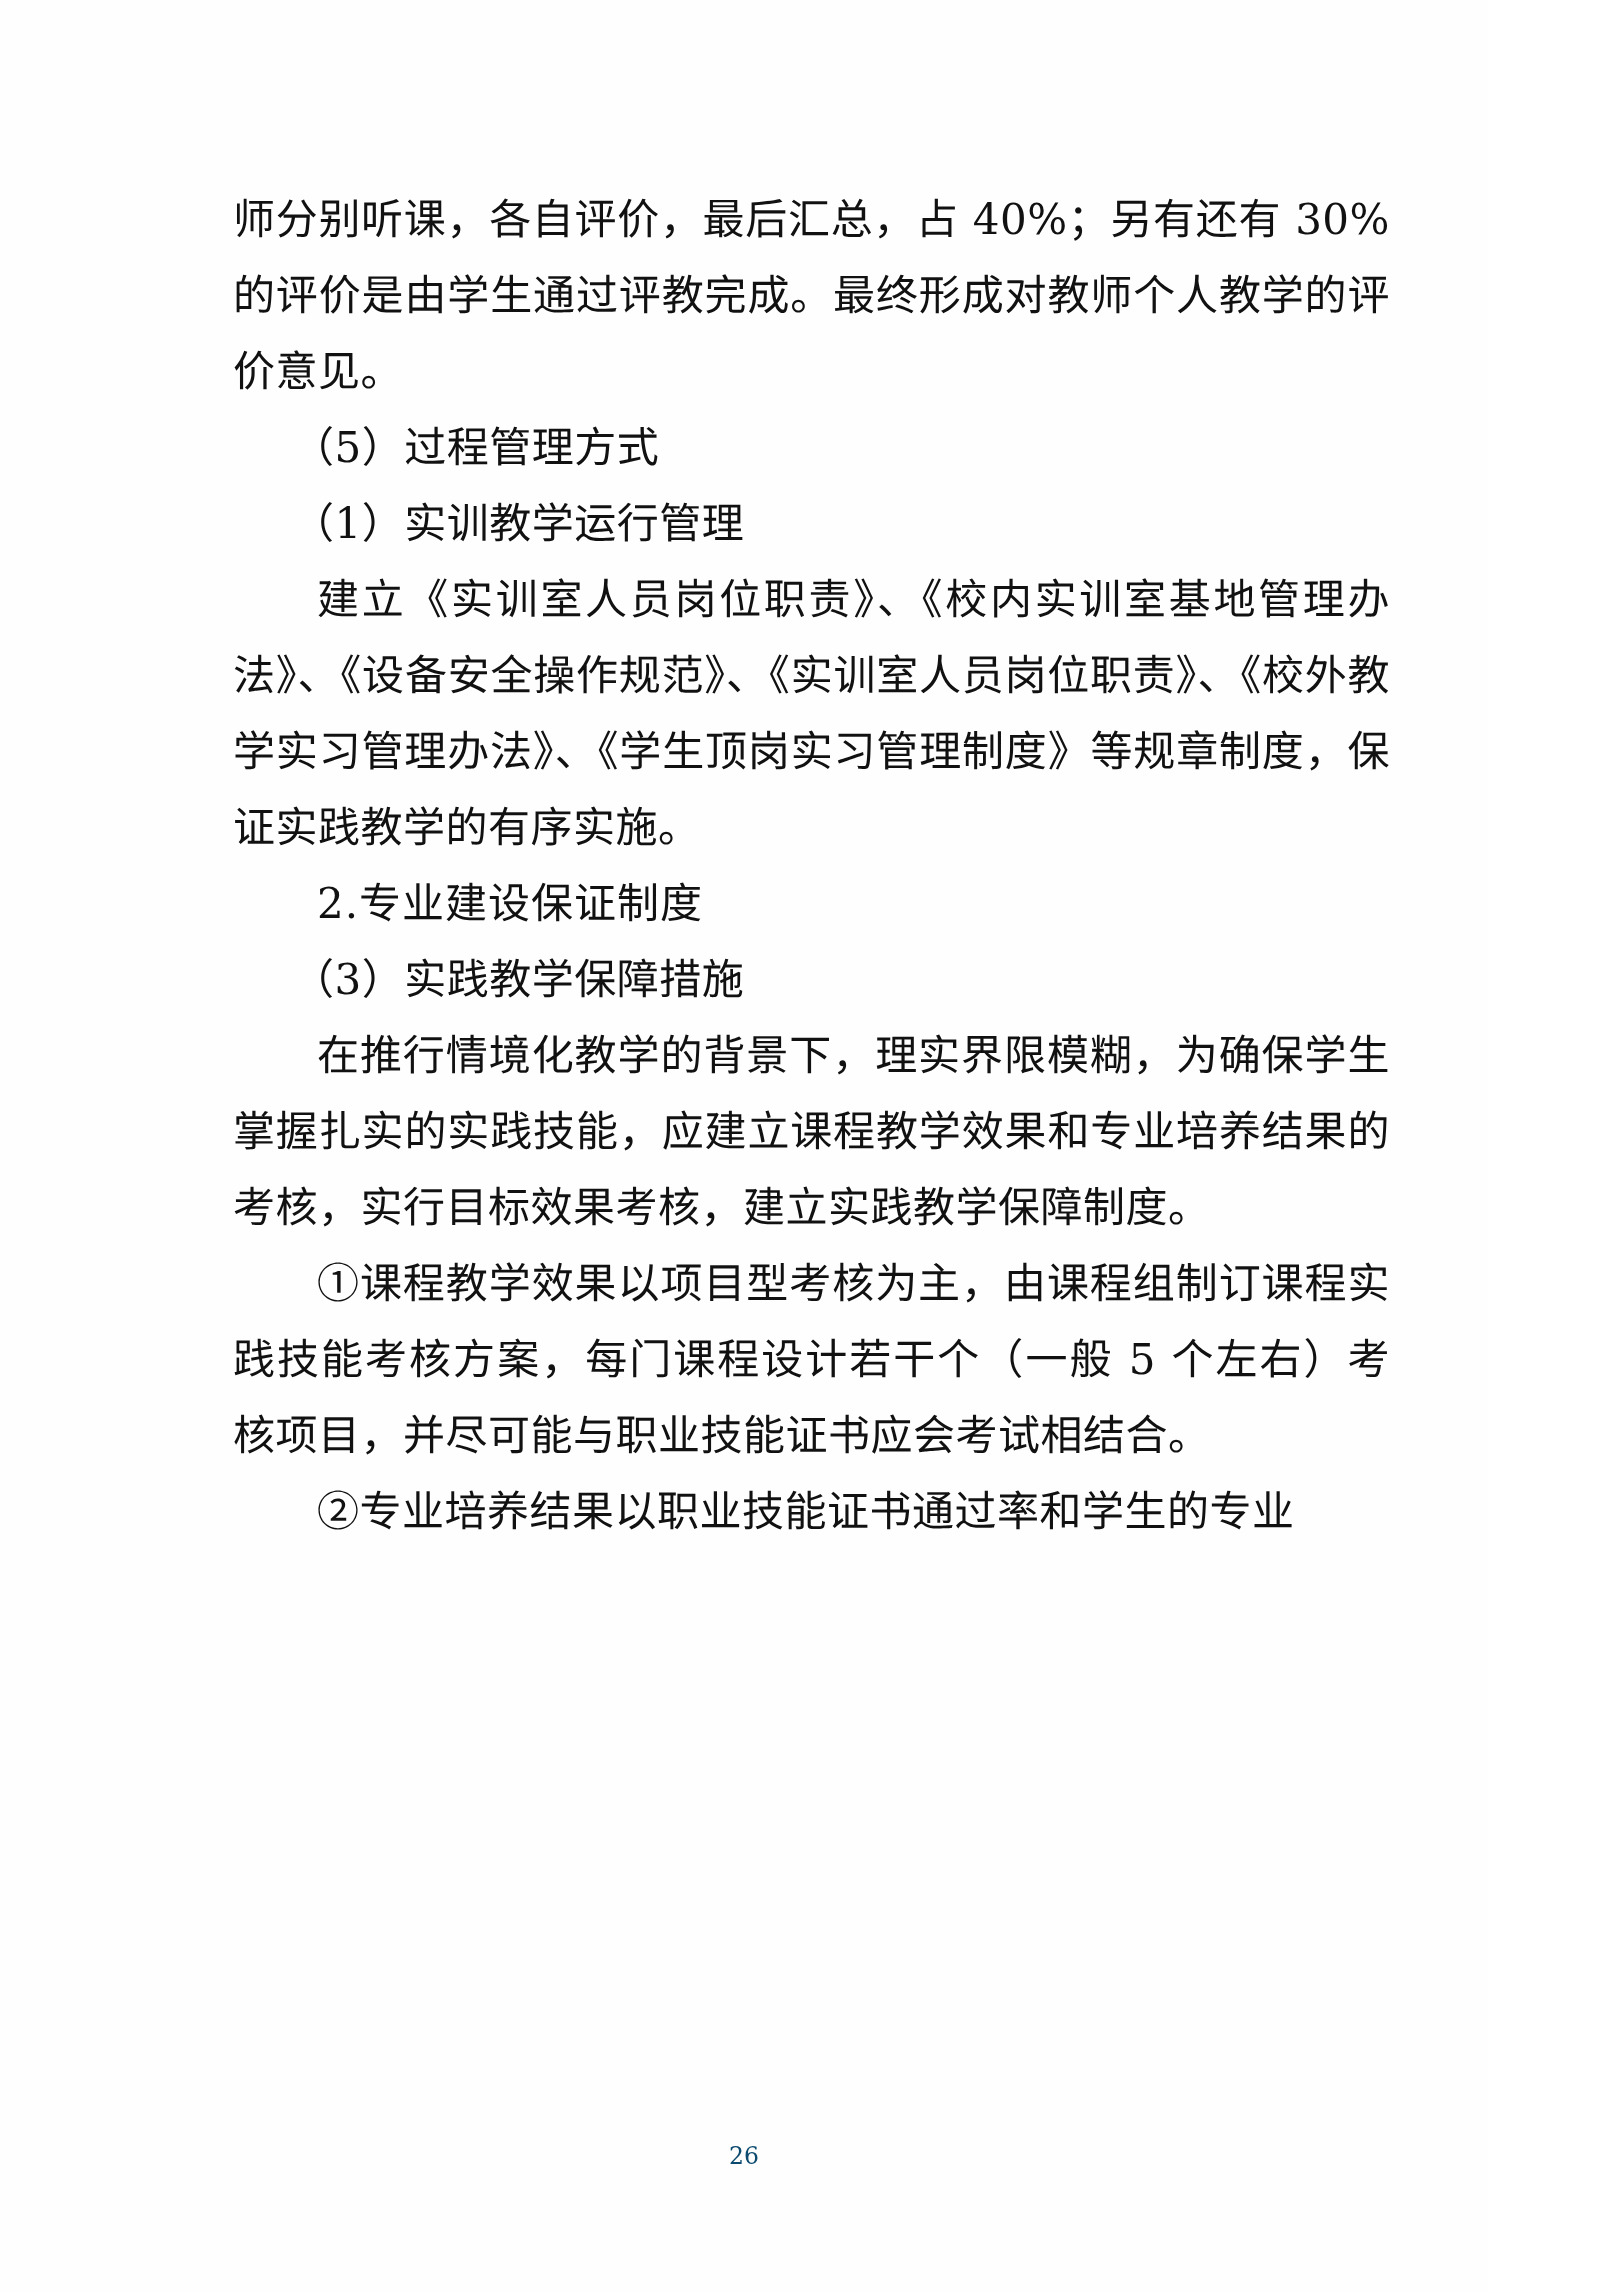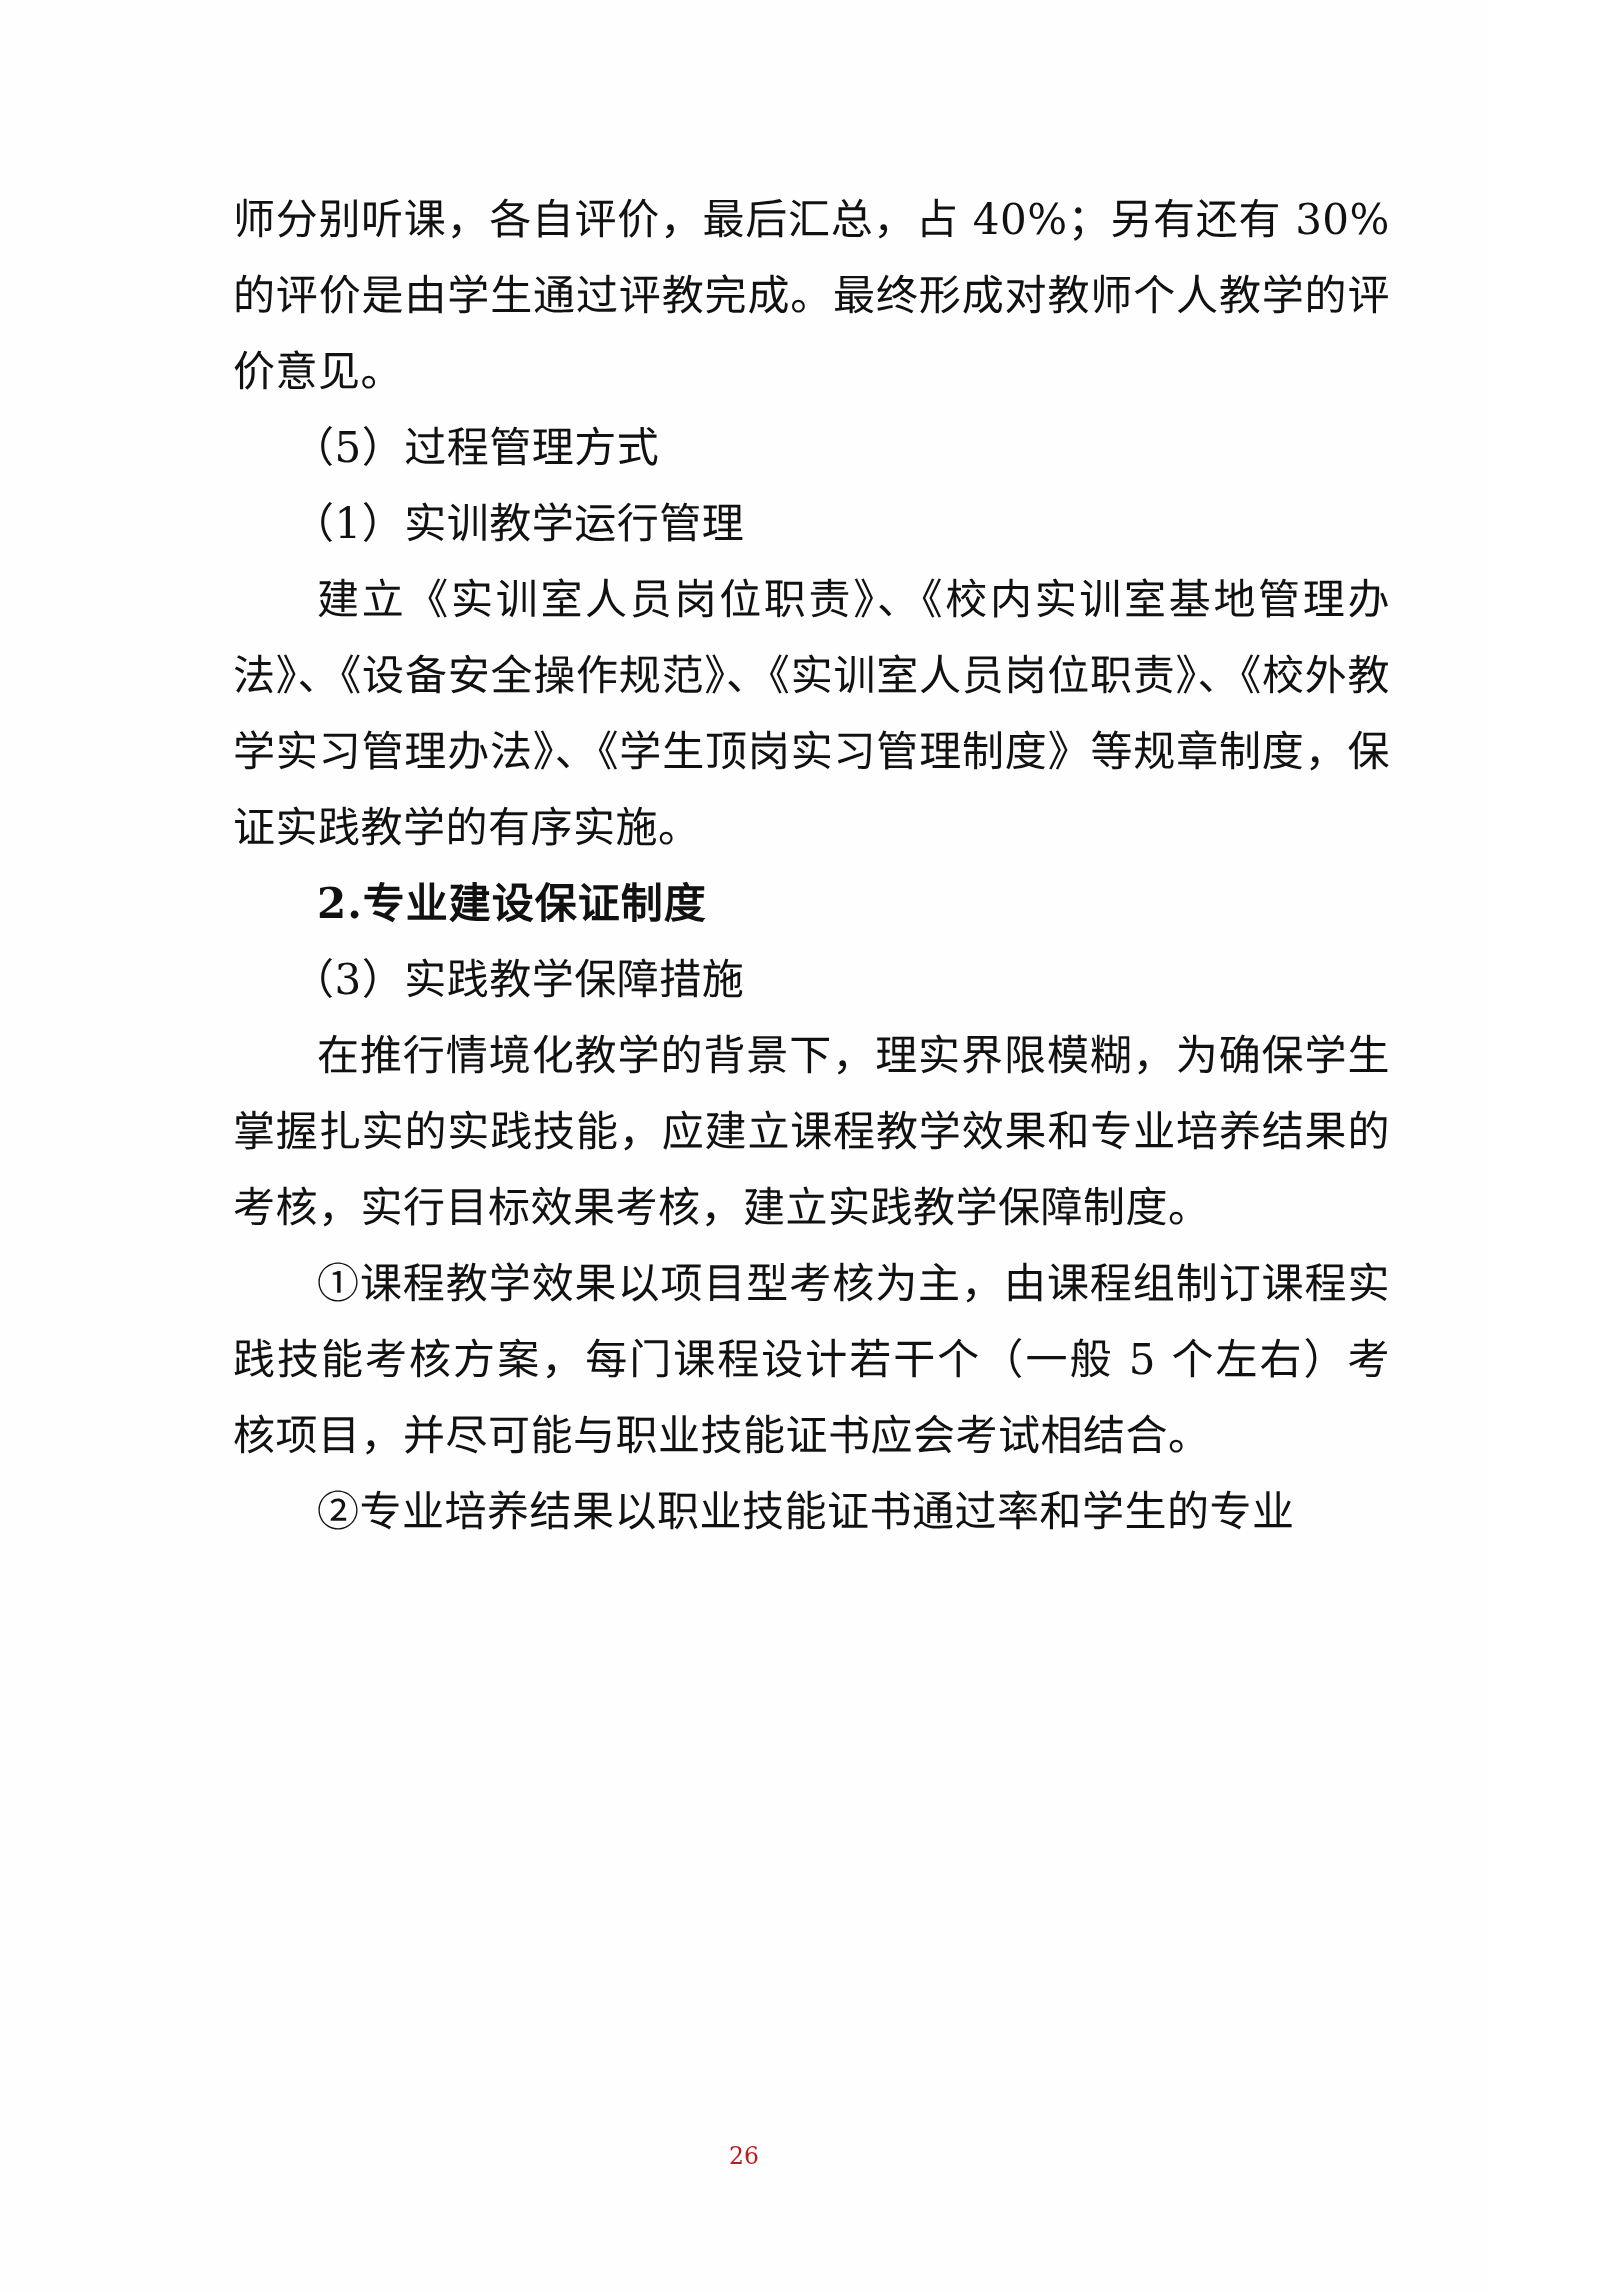--- a/index.html
+++ b/index.html
@@ -41,34 +41,34 @@
   }
   .indent {
     text-indent: 84px;
   }
   .indent-small {
     text-indent: 59px;
   }
   .heading {
     font-size: 42px;
     line-height: 76px;
-    font-weight: bold;
+    font-weight: normal;
     text-indent: 84px;
     margin: 0;
     letter-spacing: 1px;
   }
   .pagenum {
     position: absolute;
     left: 0;
     right: 0;
     top: 2142px;
     text-align: center;
     font-size: 23.5px;
     font-family: "DejaVu Serif", "Liberation Serif", serif;
-    color: #b91c1c;
+    color: #0c4a6e;
   }
 </style>
 </head>
 <body>
 
 <div class="page">
   <div class="content">
 
     <p class="para">师分别听课，各自评价，最后汇总，占 40%；另有还有 30%的评价是由学生通过评教完成。最终形成对教师个人教学的评价意见。</p>
 

